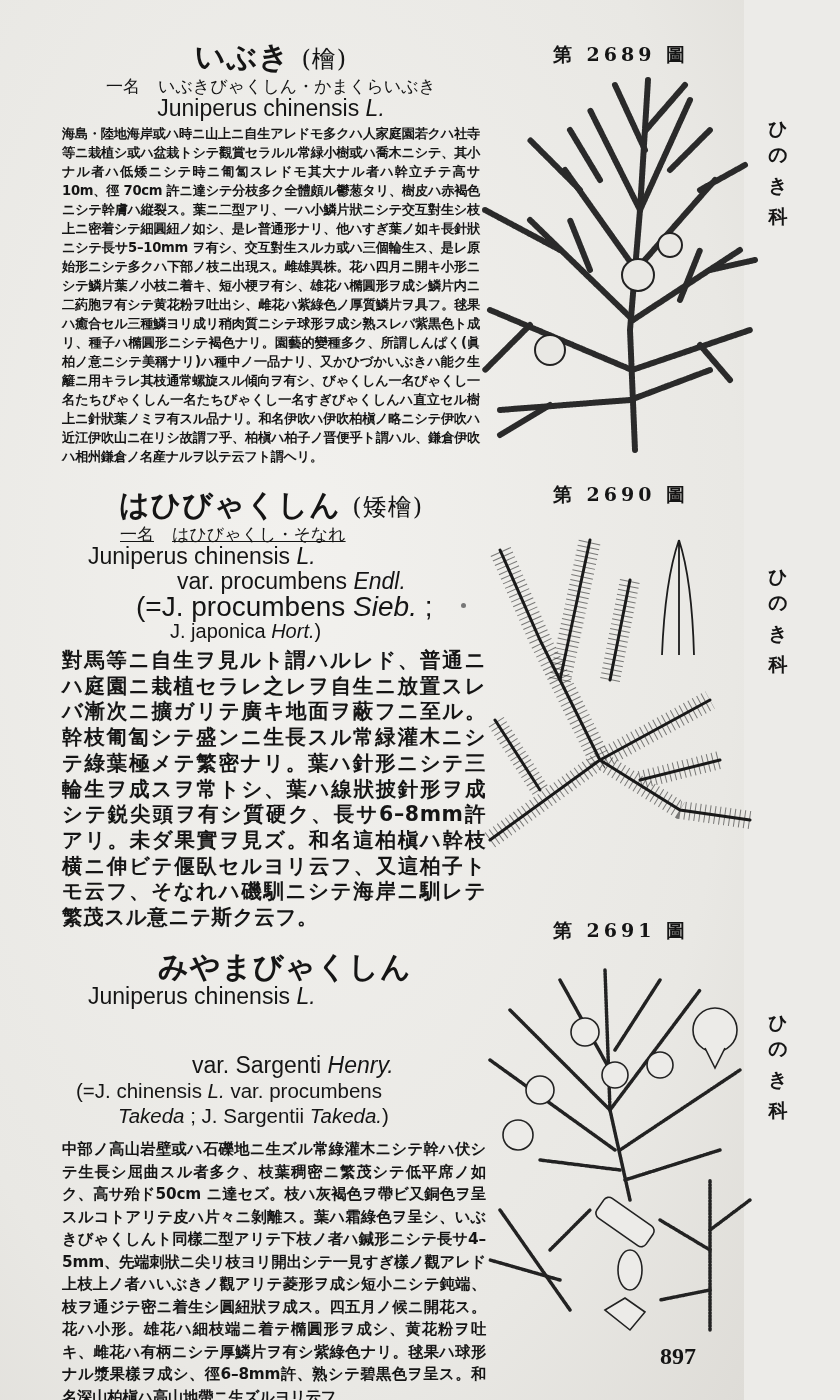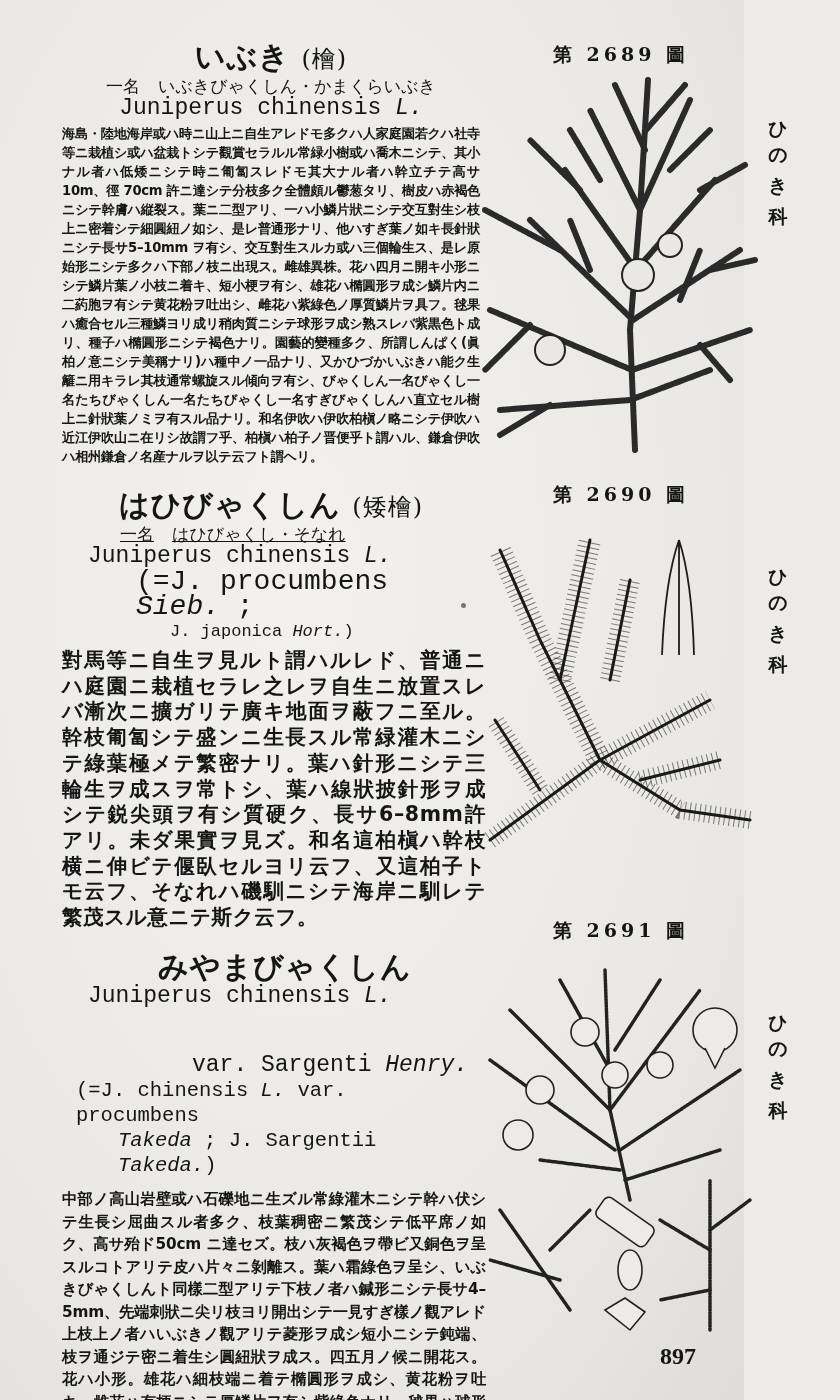--- a/index.html
+++ b/index.html
@@ -15,21 +15,21 @@
     background: radial-gradient(ellipse at 40% 40%, #f2f1ee 0%, #e9e8e4 70%, #dedcd7 100%);
   }
   .entry { position: absolute; left: 62px; width: 418px; }
   .ja-title {
     text-align: center; font-weight: bold; font-size: 30px; line-height: 34px;
     font-family: "DejaVu Sans", sans-serif; letter-spacing: 1px;
   }
   .ja-title .kanji { font-size: 24px; font-weight: normal; font-family: "DejaVu Serif", serif; }
   .alias { text-align: center; font-size: 17px; line-height: 20px; font-family: "DejaVu Sans", sans-serif; }
   .alias .lbl { margin-right: 18px; }
-  .latin { font-family: Liberation Mono, monospace; font-size: 23px; line-height: 25px; }
+  .latin { font-family: Liberation Sans, sans-serif; font-size: 23px; line-height: 25px; }
   .latin i { font-style: italic; }
   .body-small {
     font-family: "DejaVu Sans", sans-serif; font-size: 13.2px; line-height: 19px;
     font-weight: bold; letter-spacing: -0.3px; text-align: justify;
   }
   .body-large {
     font-family: "DejaVu Sans", sans-serif; font-size: 20.5px; line-height: 25.7px;
     font-weight: bold; letter-spacing: 0.6px; text-align: justify;
   }
   .body-med {
@@ -74,24 +74,27 @@
     <div class="ja-title">
       <span>はひびゃくしん</span>
       <span class="kanji">(矮檜)</span>
     </div>
     <div class="alias" style="text-align:left; padding-left:58px;text-decoration:underline;">
       <span class="lbl">一名</span><span>はひびゃくし・そなれ</span>
     </div>
     <div class="latin" style="padding-left:26px;">
       <span>Juniperus chinensis </span><i>L.</i>
     </div>
+    <div class="latin" style="padding-left:115px;">
+      <span>var. procumbens </span><i>Endl.</i>
+    </div>
     <div class="latin" style="padding-left:74px; font-size:28px;">
       <span>(=J. procumbens </span><i>Sieb.</i><span> ;</span>
     </div>
-    <div class="latin" style="padding-left:108px; font-size:17px;">
+    <div class="latin" style="padding-left:108px; font-size:20px;">
       <span>J. japonica </span><i>Hort.</i><span>)</span>
     </div>
     <div class="body-large" style="margin-top:4px; width:424px;">對馬等ニ自生ヲ見ルト謂ハルレド、普通ニハ庭園ニ栽植セラレ之レヲ自生ニ放置スレバ漸次ニ擴ガリテ廣キ地面ヲ蔽フニ至ル。幹枝匍匐シテ盛ンニ生長スル常緑灌木ニシテ綠葉極メテ繁密ナリ。葉ハ針形ニシテ三輪生ヲ成スヲ常トシ、葉ハ線狀披針形ヲ成シテ鋭尖頭ヲ有シ質硬ク、長サ6–8mm許アリ。未ダ果實ヲ見ズ。和名這柏槇ハ幹枝横ニ伸ビテ偃臥セルヨリ云フ、又這柏子トモ云フ、そなれハ磯馴ニシテ海岸ニ馴レテ繁茂スル意ニテ斯ク云フ。</div>
   </div>
 
   <div class="entry" style="top:950px;">
     <div class="ja-title" style="text-align:left; padding-left:96px;">
       <span>みやまびゃくしん</span>
     </div>
     <div class="latin" style="padding-left:26px;">

